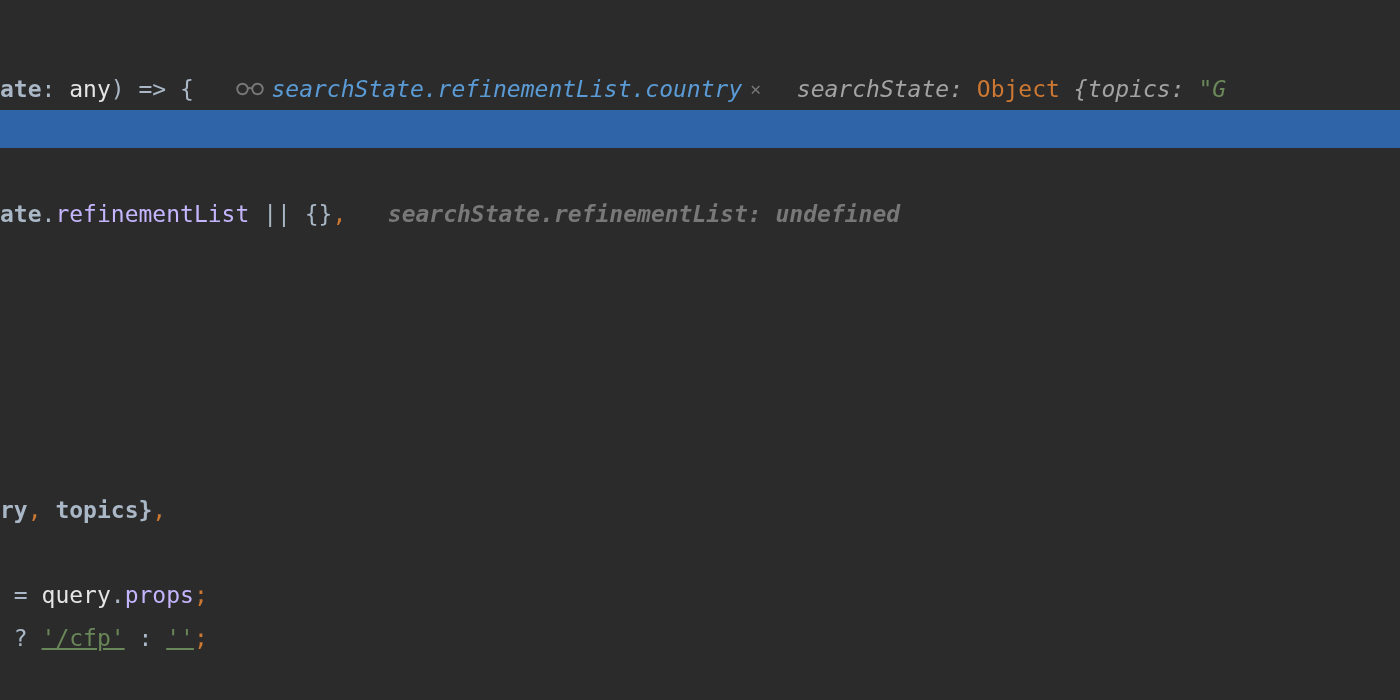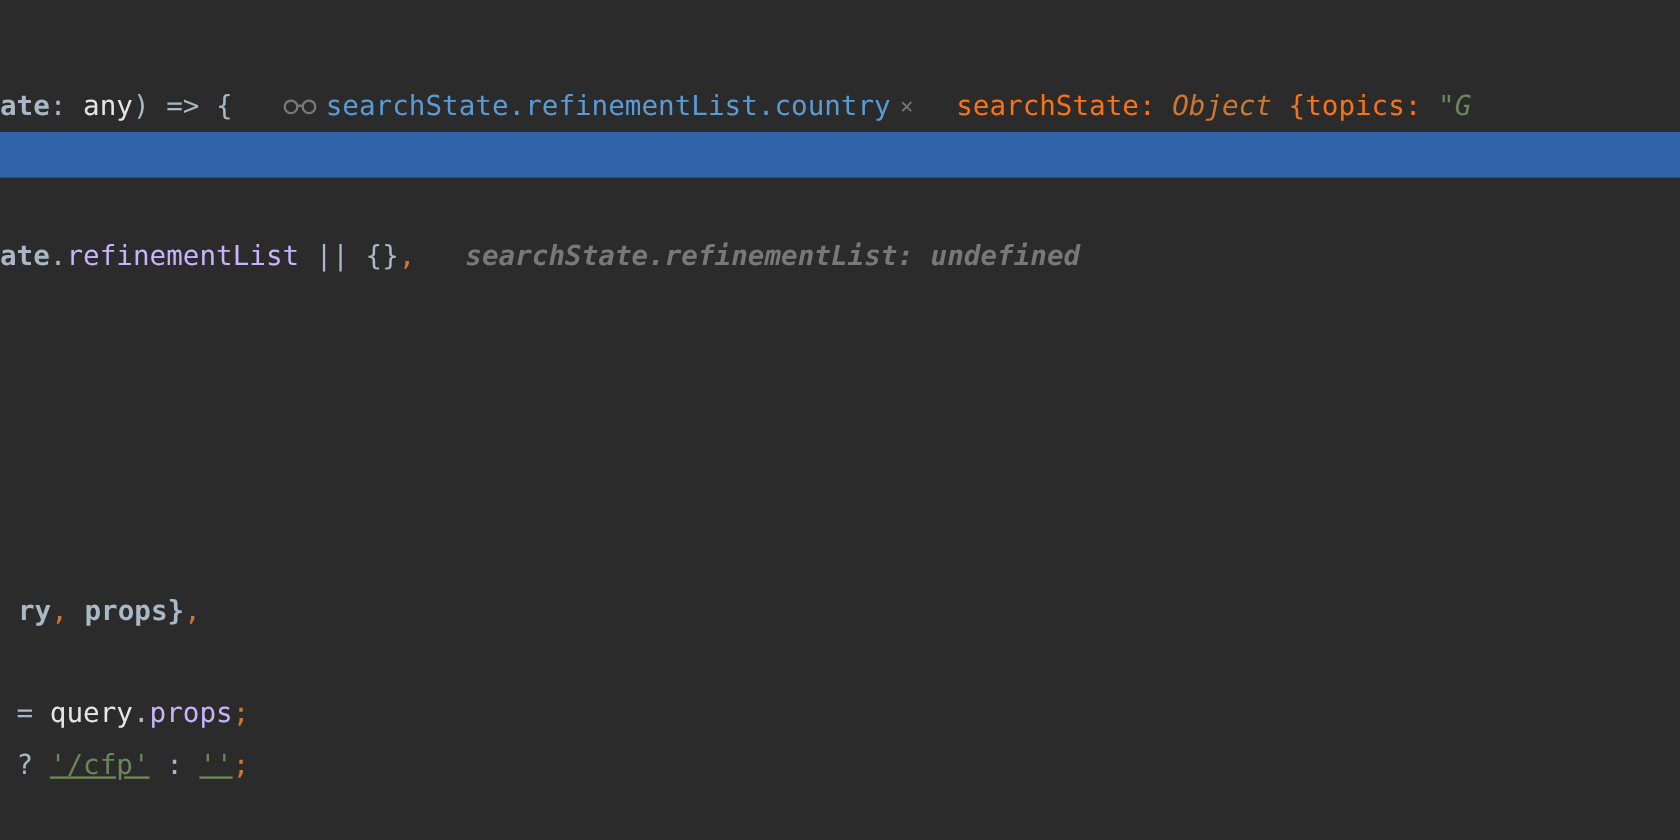--- a/index.html
+++ b/index.html
@@ -39,39 +39,38 @@
     }
     .line3 {
       position: absolute;
       top: 196px;
       left: 0;
     }
     .line4 {
       position: absolute;
       top: 492px;
       left: 0;
-      margin-left: 15px;
     }
     .line5 {
       position: absolute;
       top: 577px;
       left: 0;
     }
     .line6 {
       position: absolute;
       top: 620px;
       left: 0;
     }
     .c-default { color: #a9b7c6; }
     .c-keyword { color: #e5e5e5; }
     .c-identifier { color: #a9b7c6; font-weight: bold; }
     .c-prop { color: #c4b5fd; }
     .c-string { color: #6a8759; text-decoration: underline; }
     .c-orange { color: #cc7832; }
-    .c-watch { color: #5b9bd5; }
+    .c-watch { color: #5b9bd5; font-style: italic; }
     .c-inlay { color: #787878; font-style: italic; font-weight: bold; }
     .glasses-icon {
       display: inline-flex;
       align-items: center;
       margin-right: 6px;
       color: #787878;
     }
     .glasses-icon svg {
       width: 30px;
       height: 18px;
@@ -80,22 +79,22 @@
       display: inline-block;
       margin: 0 8px;
       color: #787878;
       font-style: normal;
       font-size: 18px;
     }
     .watch-container {
       display: inline-flex;
       align-items: center;
     }
-    .inlay-value-label { color: #f97316; }
-    .inlay-value-obj { color: #cc7832; font-style: italic; }
+    .inlay-value-label { color: #a3a3a3; font-style: italic; }
+    .inlay-value-obj { color: #cc7832; }
     .inlay-value-str { color: #6a8759; font-style: italic; }
   </style>
 </head>
 <body>
 
 <div class="line line1">
   <span class="c-identifier">ate</span><span class="c-default">: </span><span class="c-keyword">any</span><span class="c-default">)</span><span class="c-default"> =&gt; </span><span class="c-default">{</span><span>   </span>
   <span class="watch-container">
     <span class="glasses-icon">
       <svg viewBox="0 0 40 20" fill="none" stroke="currentColor" stroke-width="2.5">
@@ -112,21 +111,21 @@
 </div>
 
 <div class="highlight-line"></div>
 
 <div class="line line3">
   <span class="c-identifier">ate</span><span class="c-default">.</span><span class="c-prop">refinementList</span><span class="c-default"> || {}</span><span class="c-orange">,</span><span>   </span>
   <span class="c-inlay">searchState.refinementList: undefined</span>
 </div>
 
 <div class="line line4">
-  <span class="c-identifier">ry</span><span class="c-orange">, </span><span class="c-identifier">props}</span><span class="c-orange">,</span>
+  <span class="c-identifier">ry</span><span class="c-orange">, </span><span class="c-identifier">topics}</span><span class="c-orange">,</span>
 </div>
 
 <div class="line line5">
   <span class="c-default"> = </span><span class="c-keyword">query</span><span class="c-default">.</span><span class="c-prop">props</span><span class="c-orange">;</span>
 </div>
 
 <div class="line line6">
   <span class="c-default"> ? </span><span class="c-string">'/cfp'</span><span class="c-default"> : </span><span class="c-string">''</span><span class="c-orange">;</span>
 </div>
 

